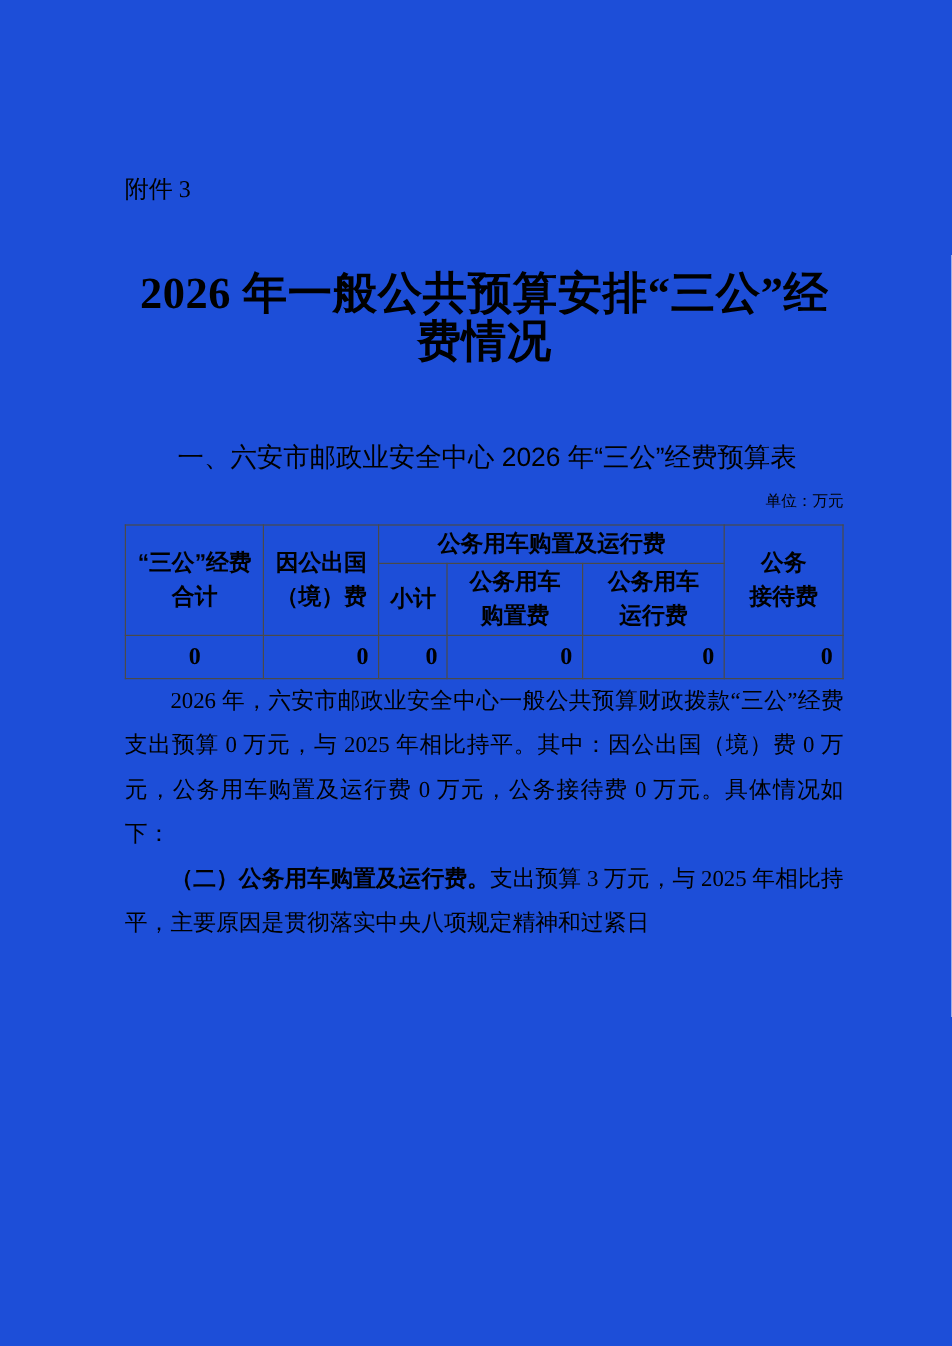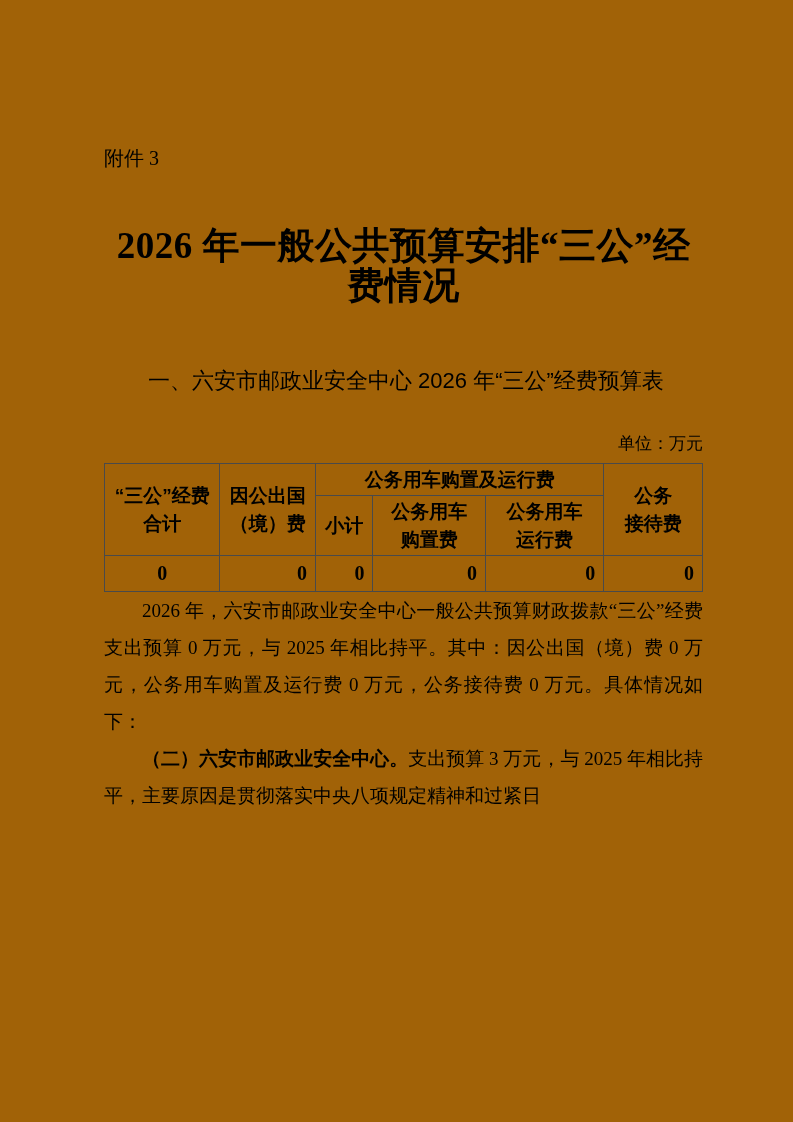--- a/index.html
+++ b/index.html
@@ -5,21 +5,21 @@
   html, body {
     margin: 0;
     padding: 0;
     background: #ffffff;
   }
   .page {
     position: relative;
     width: 793px;
     height: 1122px;
     margin: 0 auto;
-    background: #a16207;
+    background: #1d4ed8;
     box-sizing: border-box;
     padding: 146px 90px 11px 104px;
     color: #000000;
     font-family: "Liberation Serif", "DejaVu Serif", serif;
     overflow: hidden;
   }
   .attachment-label {
     font-size: 20px;
     line-height: 24px;
   }
@@ -38,23 +38,23 @@
     font-family: "Liberation Sans", "DejaVu Sans", sans-serif;
     color: #000000;
   }
   .sec1-heading {
     margin-top: 60px;
     font-size: 22px;
     line-height: 30px;
     text-indent: 2em;
   }
   .unit-note {
-    margin-top: 35px;
+    margin-top: 9px;
     text-align: right;
-    font-size: 17px;
+    font-size: 13px;
     line-height: 25px;
     font-family: Liberation Sans, sans-serif;
   }
   table.budget-table {
     width: 100%;
     margin-top: 7px;
     border-collapse: collapse;
     table-layout: fixed;
   }
   .budget-table th, .budget-table td {
@@ -148,15 +148,15 @@
         <td class="val-right">0</td>
         <td class="val-right">0</td>
       </tr>
     </tbody>
   </table>
 
 
   <p class="body-para"><span>2026 年，六安市邮政业安全中心一般公共预算财政拨款“三公”经费支出预算 0 万元，与 2025 年相比持平。其中：因公出国（境）费 0 万元，公务用车购置及运行费 0 万元，公务接待费 0 万元。具体情况如下：</span></p>
 
 
-  <p class="body-para"><span class="para-lead">（二）六安市邮政业安全中心。</span><span>支出预算 3 万元，与 2025 年相比持平，主要原因是贯彻落实中央八项规定精神和过紧日</span></p>
+  <p class="body-para"><span class="para-lead">（二）公务用车购置及运行费。</span><span>支出预算 3 万元，与 2025 年相比持平，主要原因是贯彻落实中央八项规定精神和过紧日</span></p>
 
 </div>
 
 </body></html>

